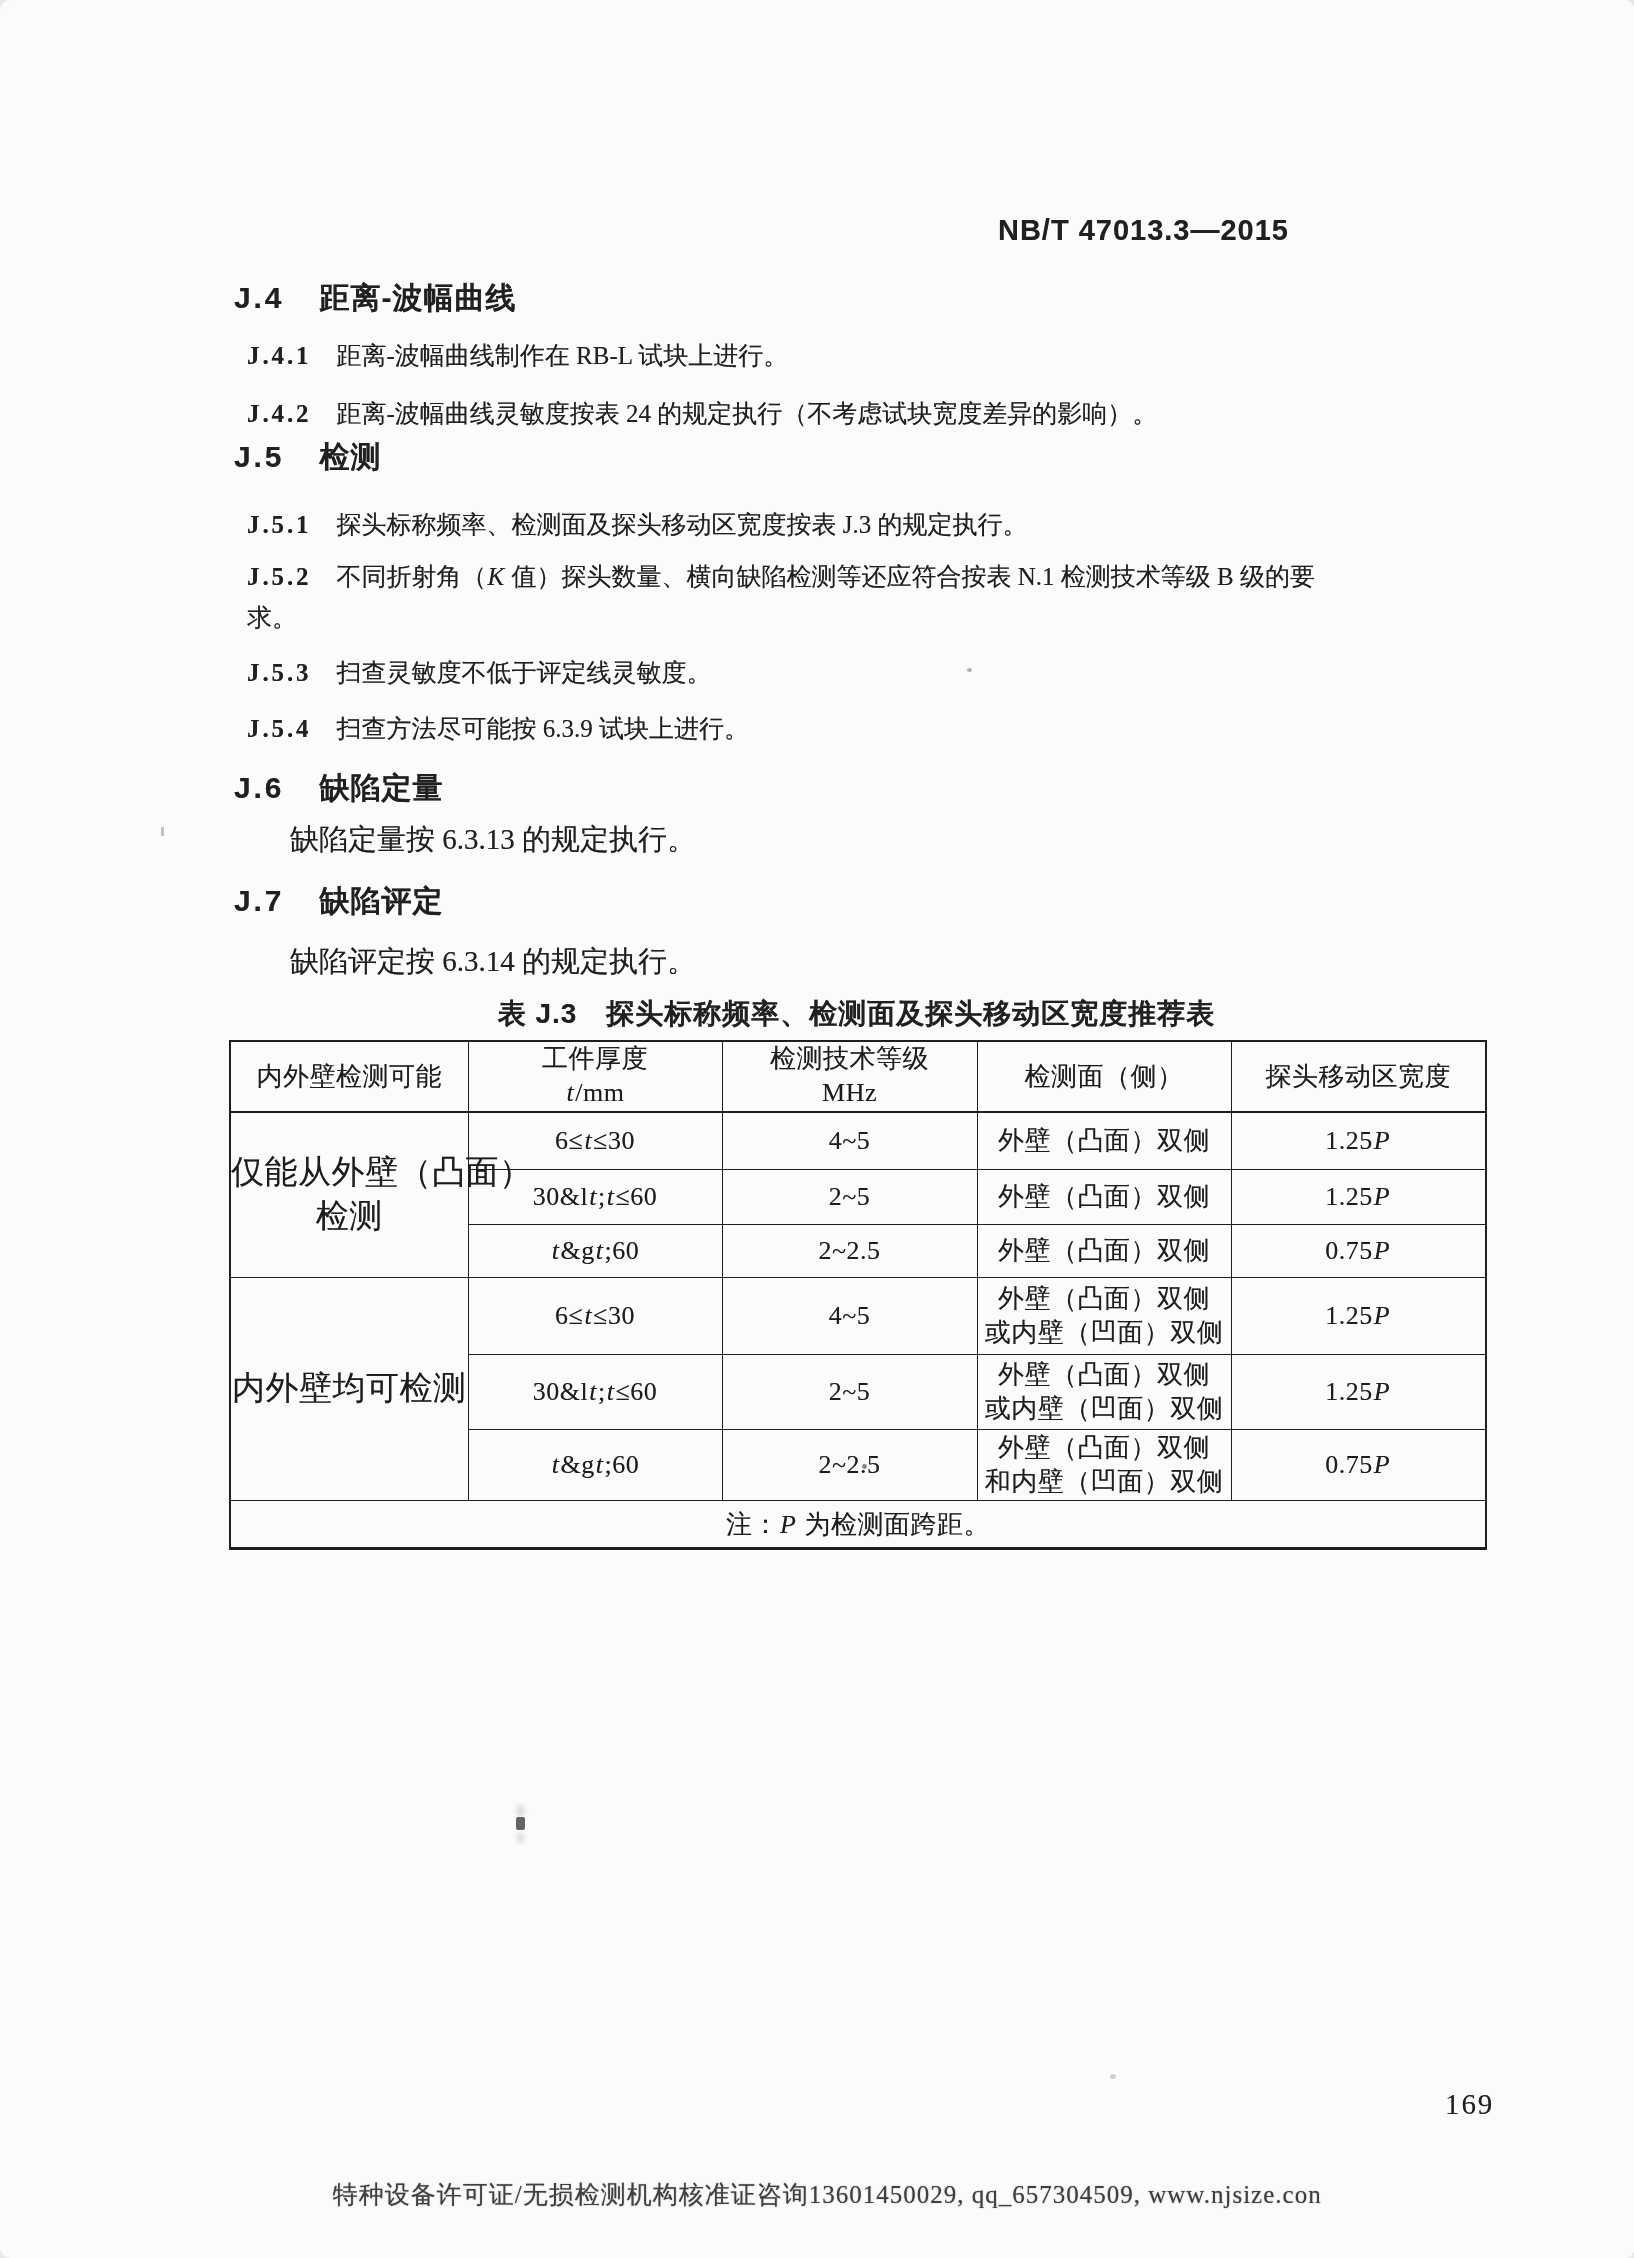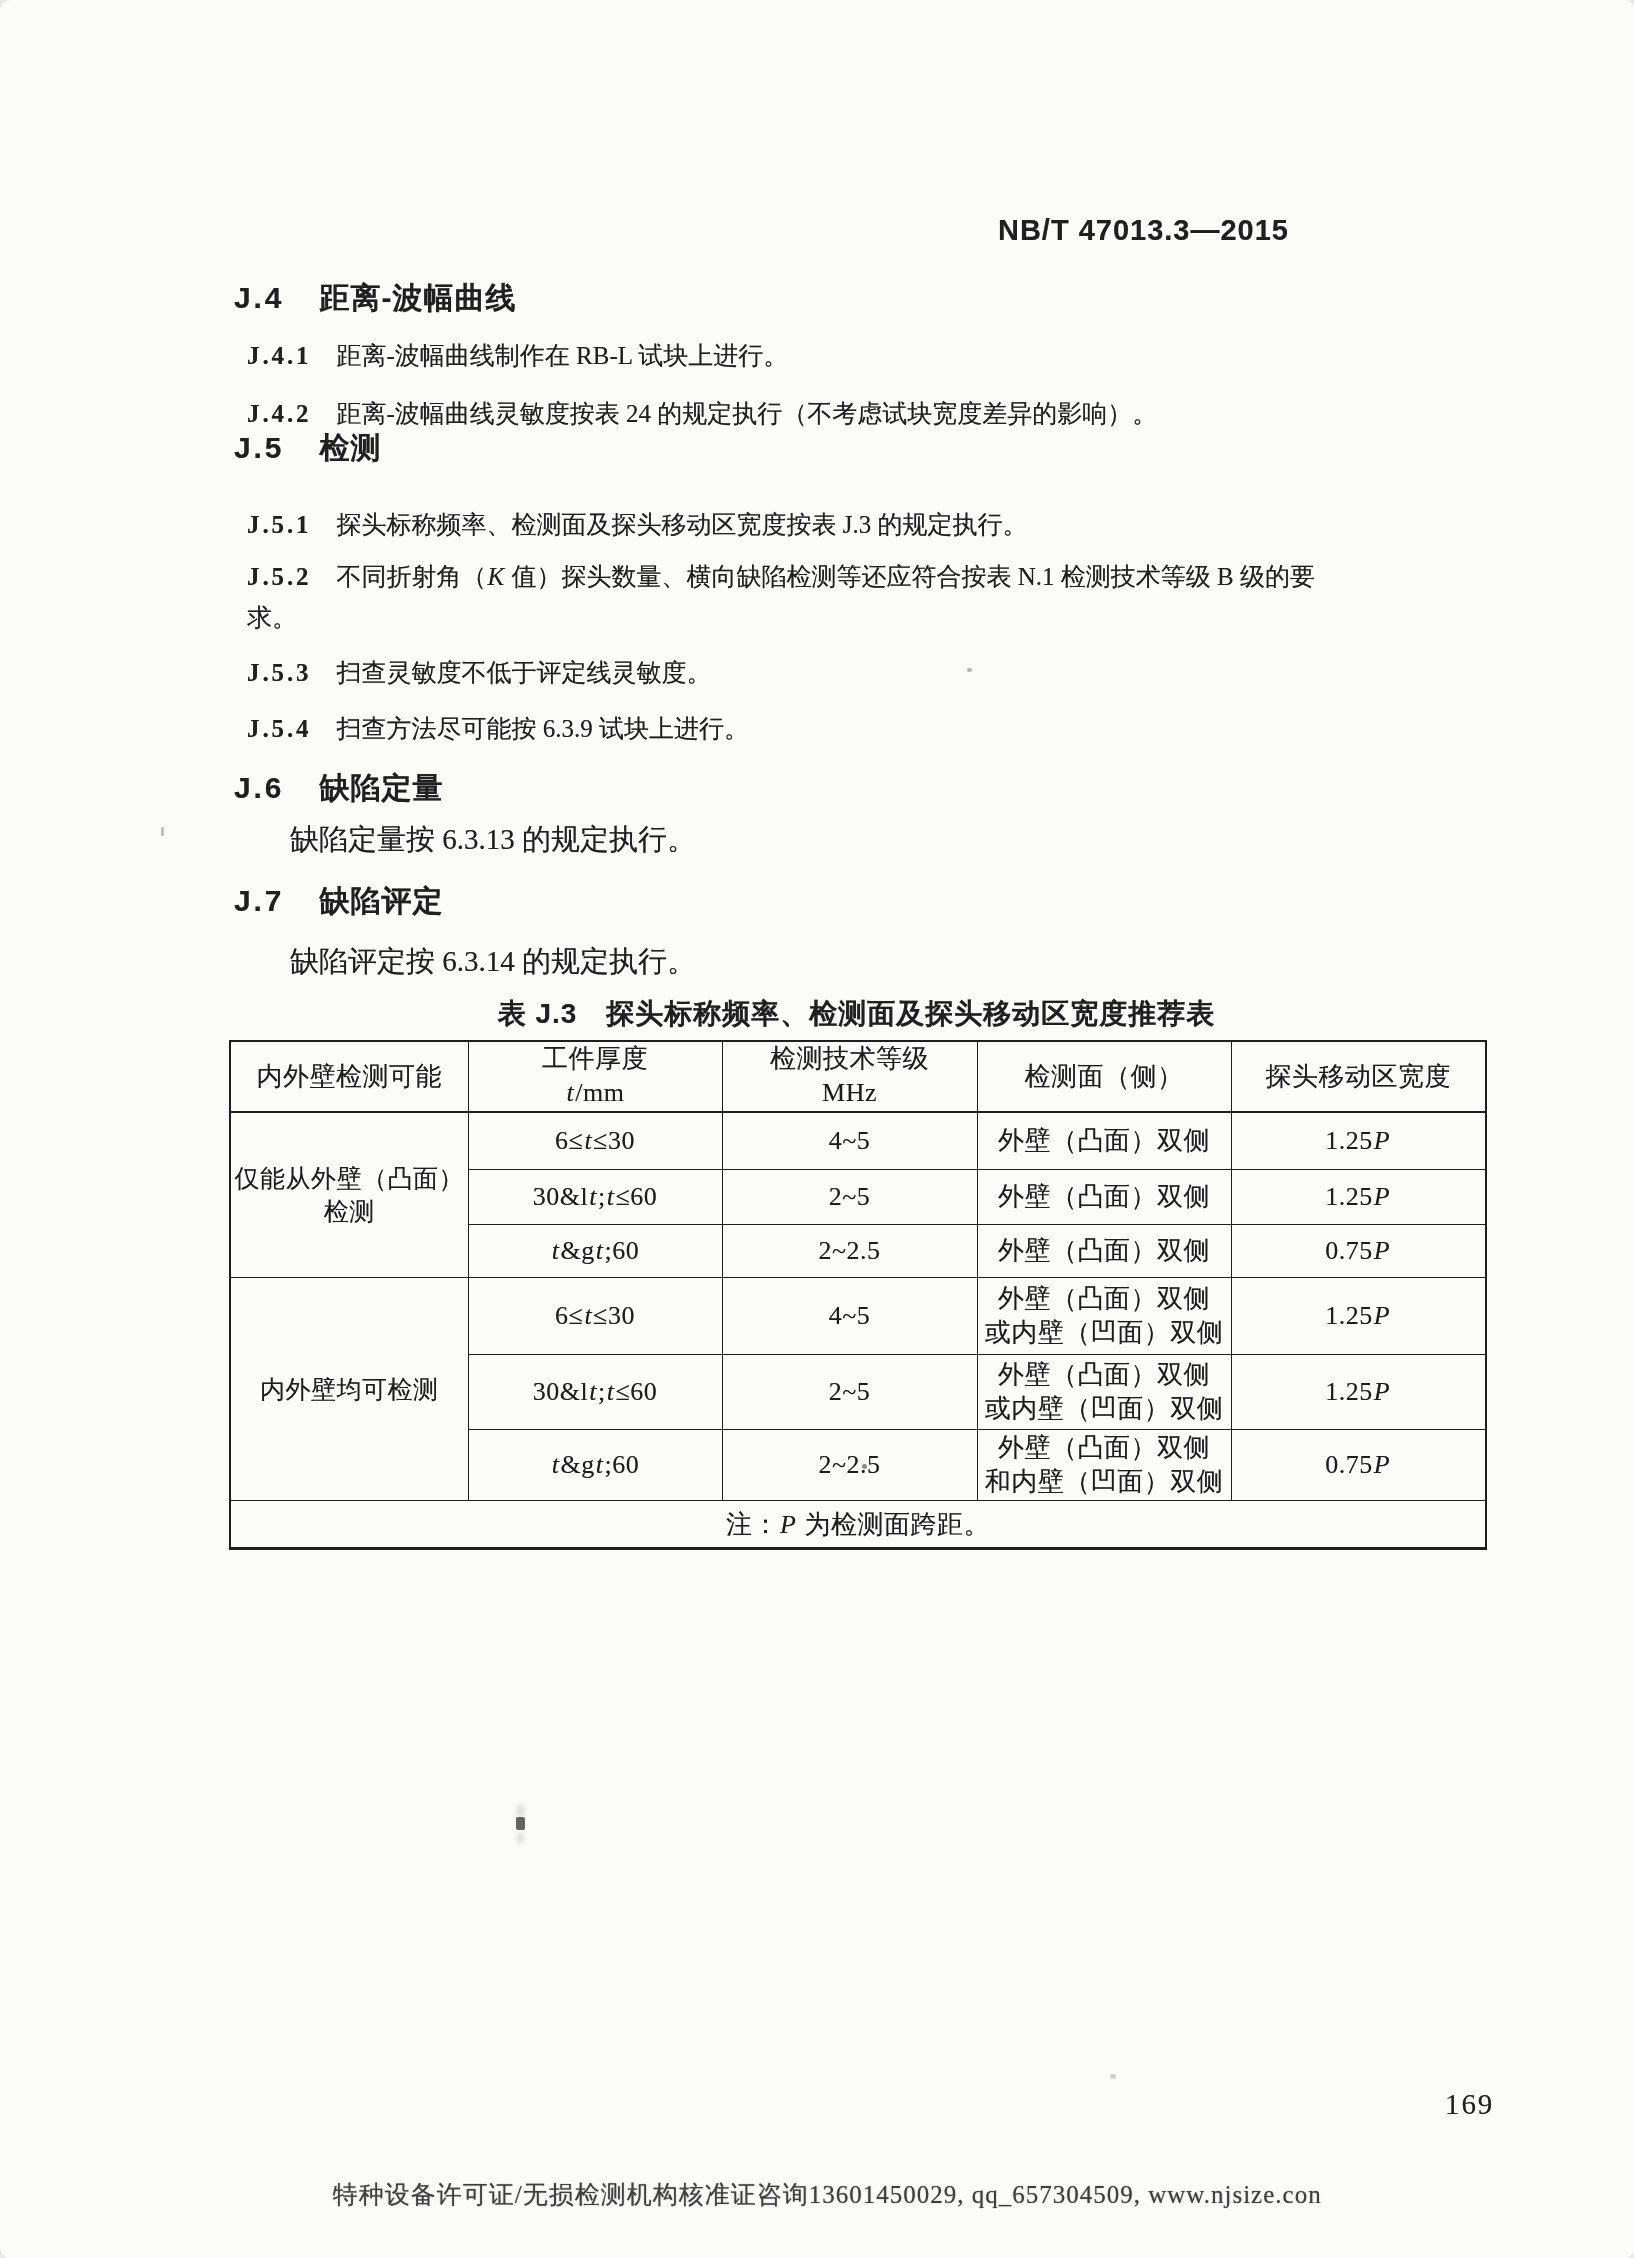--- a/index.html
+++ b/index.html
@@ -42,21 +42,21 @@
     font-size:26px;color:#1d1d1d;
   }
   table.j3 td{
     border:1.9px solid #1e1e1e;
     text-align:center;vertical-align:middle;
     padding:0;white-space:nowrap;font-weight:400;
     letter-spacing:0.5px;
   }
   table.j3{border:2.9px solid #1e1e1e;border-bottom-width:3.9px;padding-left:48px;}
   tr.hdr td{border-bottom-width:2.9px;}
-  td.grp{font-size:25px;}
+  td.grp{font-size:33px;}
   .cell-line{line-height:1.32;}
   .cell-line:empty{display:none;}
   td.note-cell{
     text-align:left;padding:0 0 3.9px 35px;font-size:26px;
     border-top-width:1.9px;
   }
   i{font-style:italic;padding:0 1px;}
   
   .page-number{left:1445px;top:2088px;font-size:29px;letter-spacing:1.9px;}
   .footer-line{
@@ -87,21 +87,21 @@
   <div class="abs clause-h" style="top:278px">
     <span class="num">J.4</span><span>距离-波幅曲线</span>
   </div>
   <div class="abs para" style="top:339px">
     <span class="pnum">J.4.1</span><span>距离-波幅曲线制作在 RB-L 试块上进行。</span>
   </div>
   <div class="abs para" style="top:397px">
     <span class="pnum">J.4.2</span><span>距离-波幅曲线灵敏度按表 24 的规定执行（不考虑试块宽度差异的影响）。</span>
   </div>
 
-  <div class="abs clause-h" style="top:428px">
+  <div class="abs clause-h" style="top:437px">
     <span class="num">J.5</span><span>检测</span>
   </div>
   <div class="abs para" style="top:508px">
     <span class="pnum">J.5.1</span><span>探头标称频率、检测面及探头移动区宽度按表 J.3 的规定执行。</span>
   </div>
   <div class="abs para" style="top:560px">
     <span class="pnum">J.5.2</span><span>不同折射角（<i>K</i> 值）探头数量、横向缺陷检测等还应符合按表 N.1 检测技术等级 B 级的要</span>
   </div>
   <div class="abs para" style="top:601px">
     <span>求。</span>

